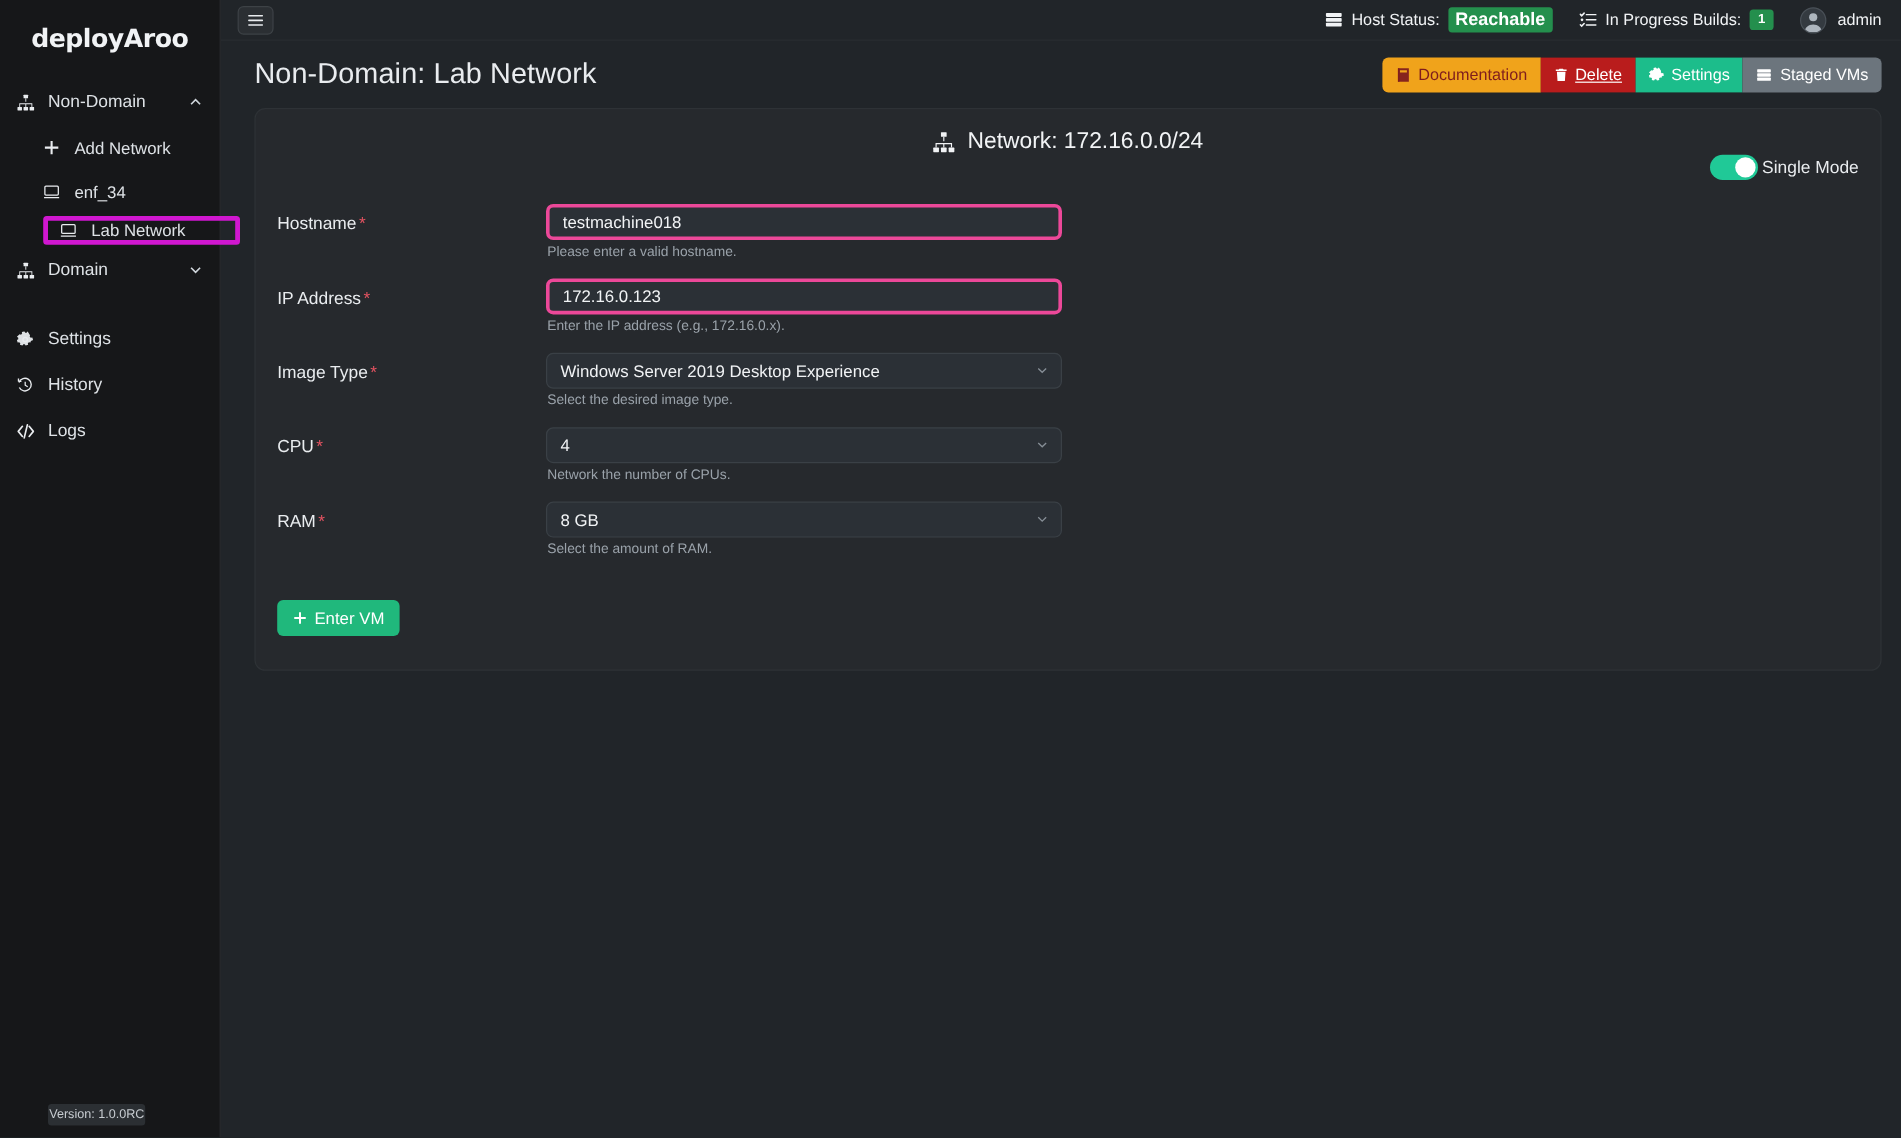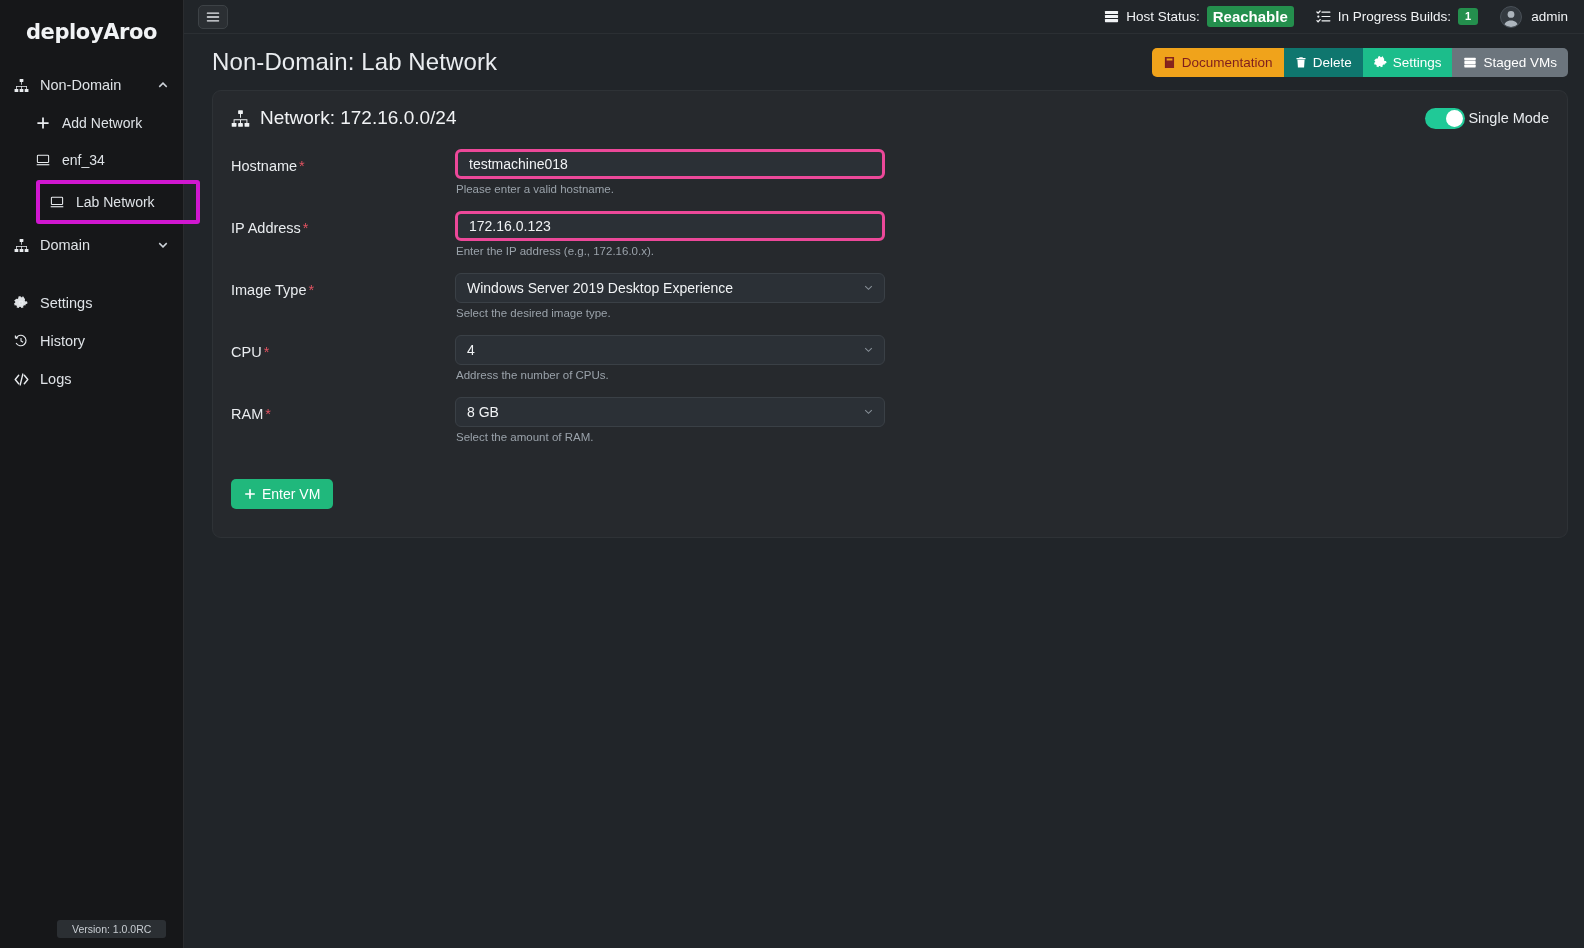--- a/index.html
+++ b/index.html
@@ -65,35 +65,35 @@
     display: flex;
     align-items: center;
     color: #ced4da;
   }
   .nav-sub { padding-left: 22px; }
   .nav-sub .nav-item { height: 37px; font-size: 14px; }
 
   .nav-item.highlight {
     border: 4px solid #d017d0;
     border-radius: 3px;
-    height: 44px;
+    height: 24px;
     margin: 2px 8px 2px 14px;
     padding: 0 10px;
     width: 164px;
   }
   .nav-gap { height: 20px; }
 
   .version {
     position: absolute;
-    left: 57px;
+    left: 40px;
     bottom: 10px;
     background: #2b2f33;
     color: #c7ccd1;
     font-size: 10.5px;
-    padding: 3px 15px;
+    padding: 3px 1px;
     border-radius: 3px;
     white-space: nowrap;
   }
 
   
   .main { flex: 1; display: flex; flex-direction: column; min-width: 0; }
 
   .topbar {
     height: 34px;
     background: #212529;
@@ -174,36 +174,37 @@
     font-size: 13.5px;
     color: #fff;
     border: none;
     cursor: pointer;
     font-family: "Liberation Sans", sans-serif;
     white-space: nowrap;
   }
   .btn:first-child { border-radius: 5px 0 0 5px; }
   .btn:last-child { border-radius: 0 5px 5px 0; }
   .btn-doc { background: #f0a31b; color: #7f1d1d; }
-  .btn-del { background: #0f766e; }
+  .btn-del { background: #b91c1c; text-decoration: underline; }
   .btn-set { background: #1cbd8b; }
   .btn-staged { background: #6c757d; }
 
   
   .content { padding: 0 16px 0 28px; }
   .card {
     background: #26292d;
     border: 1px solid #2e3236;
     border-radius: 9px;
     padding: 0;
   }
   .card-head {
     display: flex;
     align-items: center;
     padding: 16px 18px 10px 18px;
+    flex-direction: column;
   }
   .card-title {
     font-size: 19px;
     color: #f1f3f5;
     display: flex;
     align-items: center;
     gap: 10px;
   }
   .toggle-wrap {
     margin-left: auto;
@@ -587,21 +588,21 @@
             </div>
             <div class="field-control">
               <div class="sel-wrap">
                 <div class="sel">4</div>
                 <span class="sel-chev">
                   <svg width="11" height="11" viewBox="0 0 16 16" fill="none" stroke="currentColor" stroke-width="1.6">
                       <path d="M3.2 6 8 10.6 12.8 6"></path>
                     </svg>
                 </span>
               </div>
-              <div class="help">Address the number of CPUs.</div>
+              <div class="help">Network the number of CPUs.</div>
             </div>
           </div>
 
           
           <div class="field">
             <div class="field-label">
               <span>RAM</span><span class="req">*</span>
             </div>
             <div class="field-control">
               <div class="sel-wrap">

